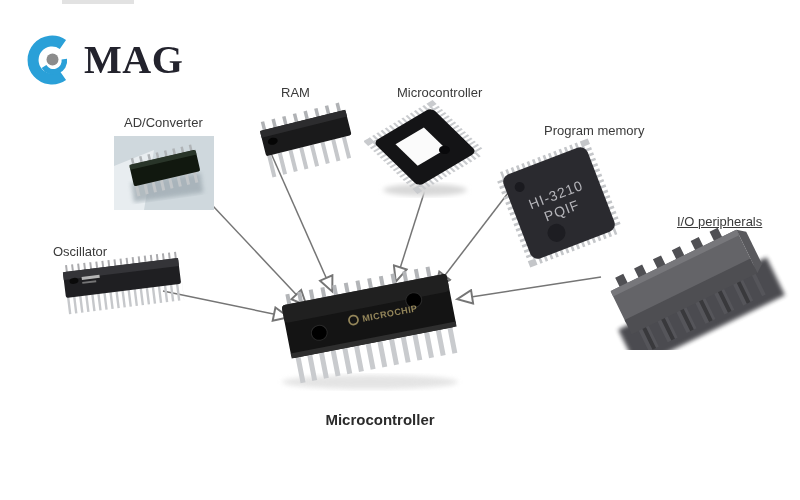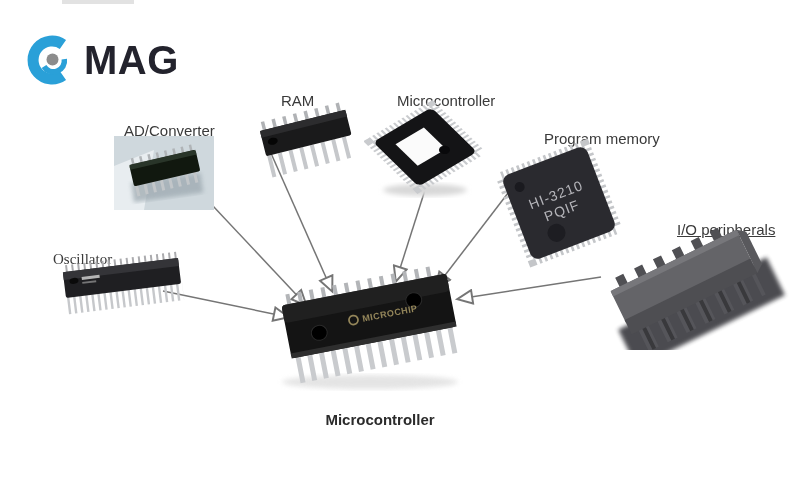--- a/index.html
+++ b/index.html
@@ -3,23 +3,23 @@
 <meta charset="utf-8">
 <style>
   html,body{margin:0;padding:0;background:#fff;}
   .canvas{
     position:relative;width:800px;height:500px;background:#ffffff;overflow:hidden;
     font-family:"Liberation Sans", sans-serif;
   }
   .artifact-bar{position:absolute;left:62px;top:0;width:72px;height:4px;background:#e2e2e2;}
   
   .logo{position:absolute;left:26px;top:32px;display:flex;align-items:center;}
-  .logo-text{font-size:40px;font-weight:bold;color:#23232d;letter-spacing:0.5px;margin-left:2px;line-height:1;}
+  .logo-text{font-size:40px;font-weight:bold;color:#23232d;letter-spacing:0.5px;margin-left:2px;line-height:1;font-family:Liberation Serif, serif;}
   
-  .comp-label{position:absolute;font-size:15px;color:#3a3a3a;white-space:nowrap;margin-top:7px;}
+  .comp-label{position:absolute;font-size:13px;color:#3a3a3a;white-space:nowrap;}
   .center-label{position:absolute;left:300px;top:391px;width:160px;text-align:center;
     font-size:15px;font-weight:bold;color:#2b2b2b;margin-top:20px;}
   .chip{position:absolute;}
   svg text{font-family:"Liberation Sans", sans-serif;}
 </style>
 </head>
 <body>
 
 <div class="canvas">
 
@@ -43,21 +43,21 @@
     <g stroke="#757575" stroke-width="1.5" fill="none">
       <line x1="163" y1="291" x2="288" y2="317" marker-end="url(#arrowhead)"></line>
       <line x1="213" y1="206" x2="306" y2="305" marker-end="url(#arrowhead)"></line>
       <line x1="270" y1="151" x2="332" y2="291" marker-end="url(#arrowhead)"></line>
       <line x1="425" y1="190" x2="396" y2="281" marker-end="url(#arrowhead)"></line>
       <line x1="508" y1="193" x2="436" y2="287" marker-end="url(#arrowhead)"></line>
       <line x1="601" y1="277" x2="458" y2="299" marker-end="url(#arrowhead)"></line>
     </g>
   </svg>
 
-  <div class="comp-label" style="left:53px;top:244px;font-family:Liberation Serif, serif;">Oscillator</div>
+  <div class="comp-label" style="left:53px;top:244px;">Oscillator</div>
   <svg class="chip" style="left:52px;top:248px;" width="148" height="72" viewBox="0 0 148 72">
     <g transform="translate(70,30) rotate(-7)">
       <line x1="-57" y1="20" x2="59" y2="20" stroke="#c6c8cb" stroke-width="19" stroke-dasharray="2.4,3.7"></line>
       <line x1="-55" y1="-16" x2="57" y2="-16" stroke="#ababae" stroke-width="7" stroke-dasharray="2,4.1"></line>
       <rect x="-58" y="-13" width="116" height="26" rx="2" fill="#1f1f22"></rect>
       <rect x="-58" y="-13" width="116" height="8" fill="#343438"></rect>
       <ellipse cx="-48" cy="-3" rx="4.5" ry="3" fill="#0a0a0a"></ellipse>
       <rect x="-40" y="-6" width="18" height="3" fill="#cfcfcf" opacity="0.85"></rect>
       <rect x="-40" y="-1" width="14" height="2" fill="#9a9a9a" opacity="0.7"></rect>
     </g>

